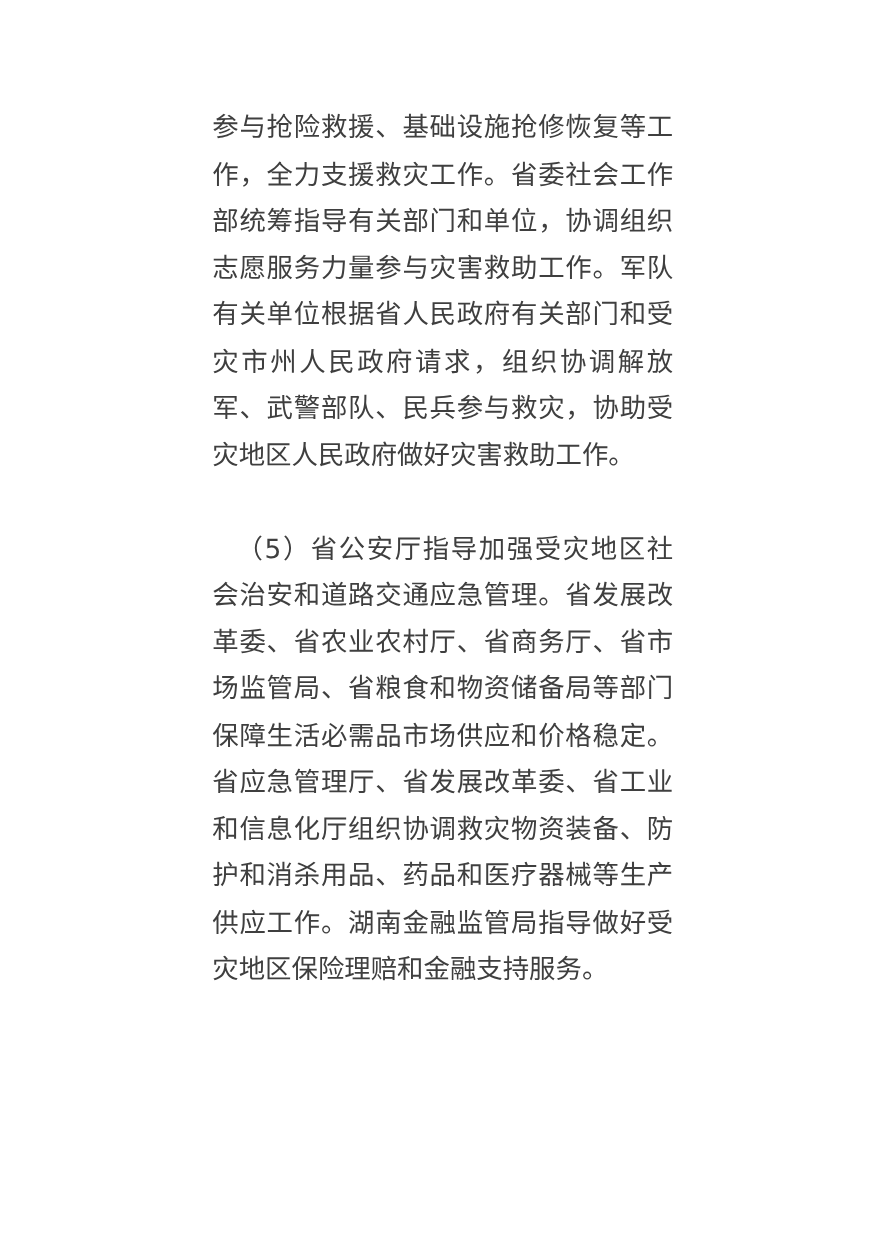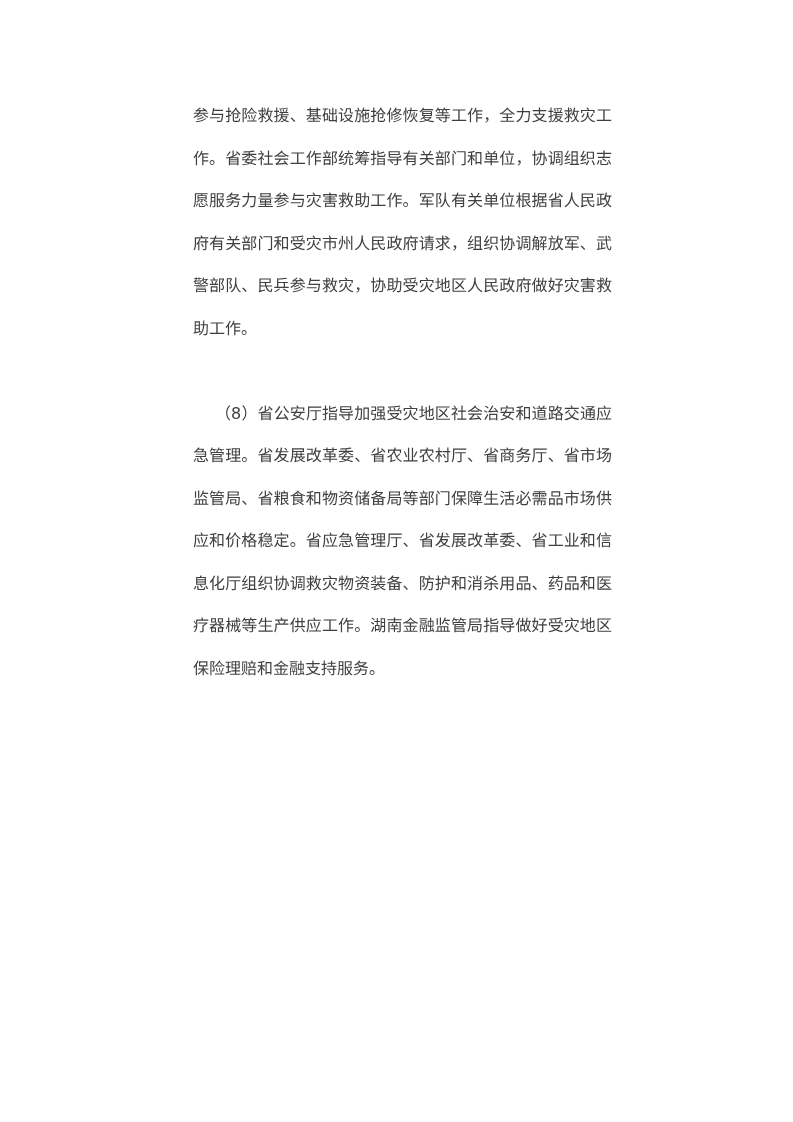--- a/index.html
+++ b/index.html
@@ -16,36 +16,36 @@
     font-family: "DejaVu Sans", "Liberation Sans", sans-serif;
   }
   .doc-body {
     position: absolute;
     top: 95px;
     left: 193px;
     width: 419px;
   }
   .para {
     margin: 0 0 42.5px 0;
-    font-size: 16px;
+    font-size: 24px;
     line-height: 42.5px;
     color: #3f3f3f;
     text-align: justify;
     text-justify: inter-ideograph;
     word-break: break-all;
     overflow-wrap: break-word;
   }
   .para.indent {
     text-indent: 22px;
   }
   .para:last-child {
     margin-bottom: 0;
   }
 </style>
 </head>
 <body>
 
 <div class="page">
   <div class="doc-body">
     <p class="para">参与抢险救援、基础设施抢修恢复等工作，全力支援救灾工作。省委社会工作部统筹指导有关部门和单位，协调组织志愿服务力量参与灾害救助工作。军队有关单位根据省人民政府有关部门和受灾市州人民政府请求，组织协调解放军、武警部队、民兵参与救灾，协助受灾地区人民政府做好灾害救助工作。</p>
-    <p class="para indent">（8）省公安厅指导加强受灾地区社会治安和道路交通应急管理。省发展改革委、省农业农村厅、省商务厅、省市场监管局、省粮食和物资储备局等部门保障生活必需品市场供应和价格稳定。省应急管理厅、省发展改革委、省工业和信息化厅组织协调救灾物资装备、防护和消杀用品、药品和医疗器械等生产供应工作。湖南金融监管局指导做好受灾地区保险理赔和金融支持服务。</p>
+    <p class="para indent">（5）省公安厅指导加强受灾地区社会治安和道路交通应急管理。省发展改革委、省农业农村厅、省商务厅、省市场监管局、省粮食和物资储备局等部门保障生活必需品市场供应和价格稳定。省应急管理厅、省发展改革委、省工业和信息化厅组织协调救灾物资装备、防护和消杀用品、药品和医疗器械等生产供应工作。湖南金融监管局指导做好受灾地区保险理赔和金融支持服务。</p>
   </div>
 </div>
 
 </body></html>

